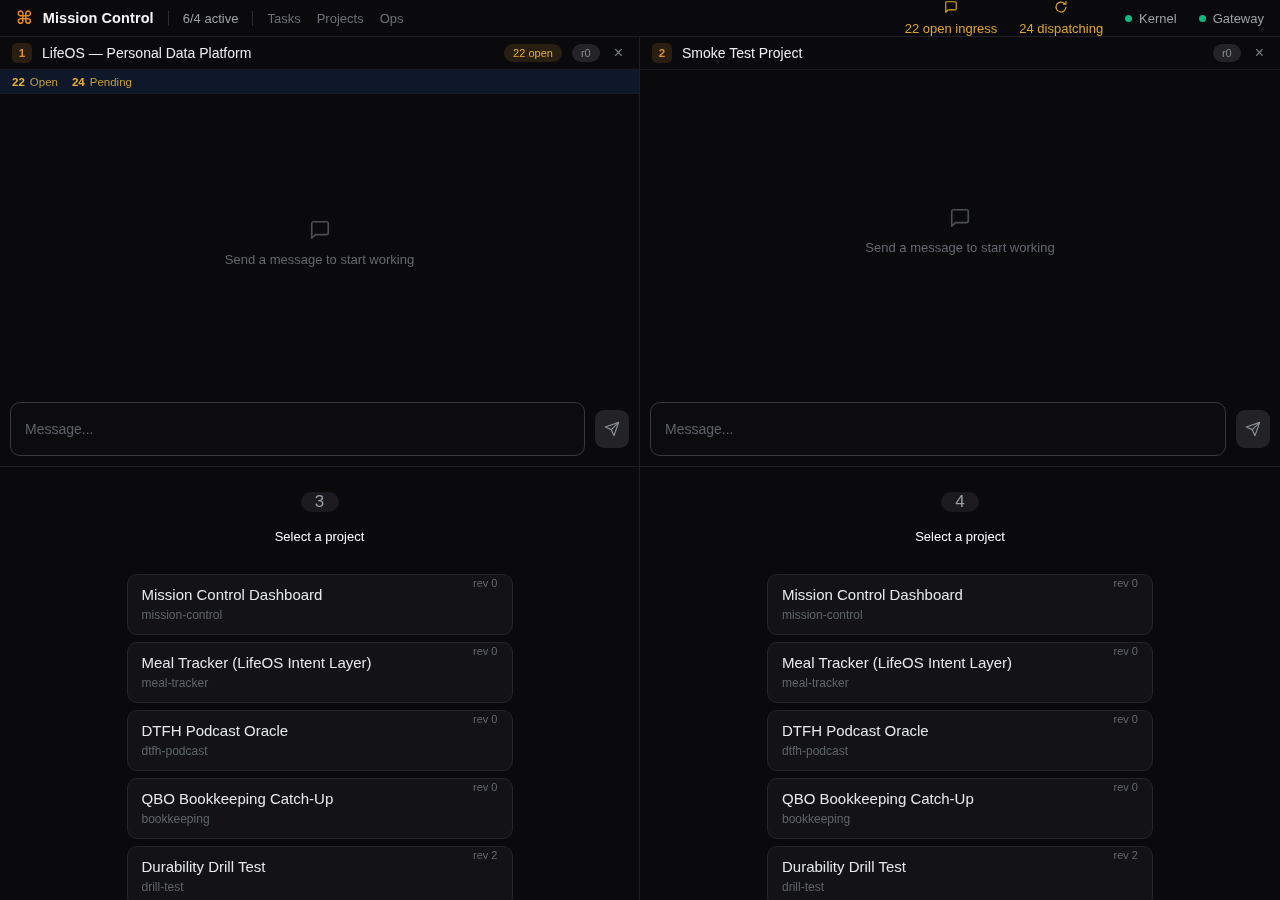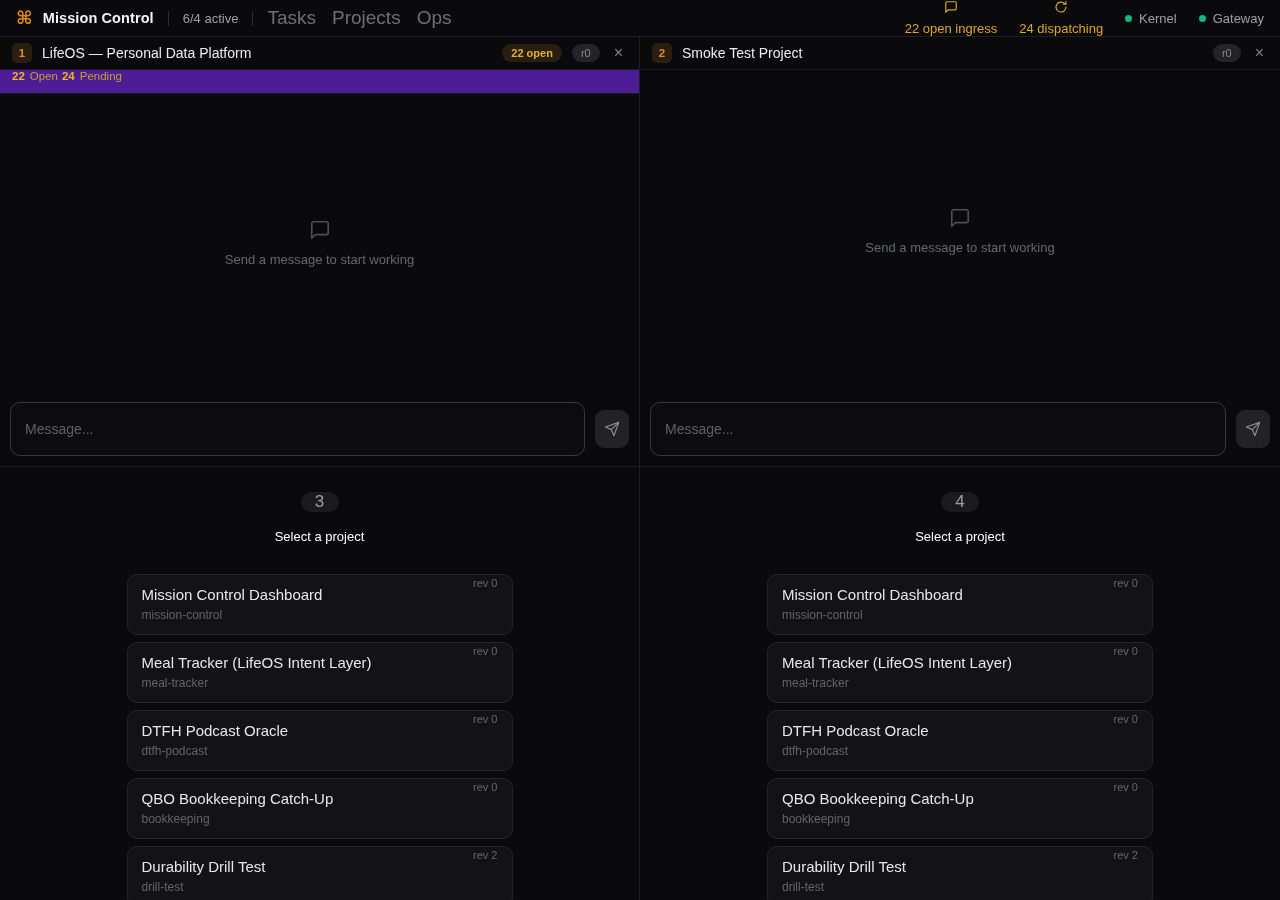--- a/index.html
+++ b/index.html
@@ -18,21 +18,21 @@
     align-items: center;
     padding: 0 16px;
     border-bottom: 1px solid #1f1f23;
     background: #0a0a0c;
   }
   .logo-glyph { color: #e0861f; font-size: 18px; font-weight: 700; margin-right: 10px; line-height: 1; }
   .app-title { font-size: 14.5px; font-weight: 700; color: #f2f3f5; letter-spacing: .1px; }
   .tb-sep { width: 1px; height: 15px; background: #2c2c32; margin: 0 14px; }
   .tb-active { font-size: 13px; color: #9aa0a8; }
   .tb-nav { display: flex; gap: 16px; }
-  .tb-nav span { font-size: 19px; color: #6b7078; cursor: pointer; }
+  .tb-nav span { font-size: 13px; color: #6b7078; cursor: pointer; }
   .tb-right { margin-left: auto; display: flex; align-items: center; gap: 22px; }
   .tb-chip { display: flex; align-items: center; gap: 7px; font-size: 13px; color: #dda62b; font-weight: 500; flex-direction: column; }
   .tb-chip svg { display: block; }
   .tb-service { display: flex; align-items: center; gap: 7px; font-size: 13px; color: #9aa0a8; }
   .dot { width: 7px; height: 7px; border-radius: 50%; background: #10b981; }
 
   
   .workspace {
     display: grid;
     grid-template-columns: 1fr 1fr;
@@ -53,39 +53,39 @@
   .num-chip {
     width: 20px; height: 20px; border-radius: 5px;
     background: #2a1e10; color: #e08c2b;
     font-size: 11.5px; font-weight: 700;
     display: flex; align-items: center; justify-content: center;
   }
   .pane-title { font-size: 14px; font-weight: 500; color: #ededef; }
   .pane-header .spacer { margin-left: auto; }
   .badge-open {
     background: rgba(224, 166, 40, 0.14); color: #e5ac31;
-    font-size: 11px; font-weight: 700;
+    font-size: 11px; font-weight: 400;
     padding: 3px 9px; border-radius: 999px;
   }
   .badge-rev {
     background: #232328; color: #84898f;
     font-size: 11px; font-weight: 500;
     padding: 3px 9px; border-radius: 999px;
   }
   .close-btn {
     color: #7b8086; font-size: 16px; line-height: 1;
     background: none; border: none; cursor: pointer; padding: 2px 4px;
     font-family: "Liberation Sans", sans-serif;
   }
   .stats-row {
     height: 24px; flex: 0 0 24px;
-    display: flex; align-items: flex-start; gap: 4px;
+    display: flex; align-items: center; gap: 14px;
     padding: 0 12px;
     border-bottom: 1px solid #1b1b1f;
-    background: #4c1d95;
+    background: #0f172a;
   }
   .stat { display: flex; align-items: center; gap: 5px; font-size: 11.5px; }
   .stat .v { color: #ecb22e; font-weight: 700; }
   .stat .l { color: #c59d33; }
   .chat-body {
     flex: 1; display: flex; flex-direction: column;
     align-items: center; justify-content: center; gap: 11px;
   }
   .chat-body svg { display: block; }
   .empty-text { font-size: 13px; color: #64686f; }

